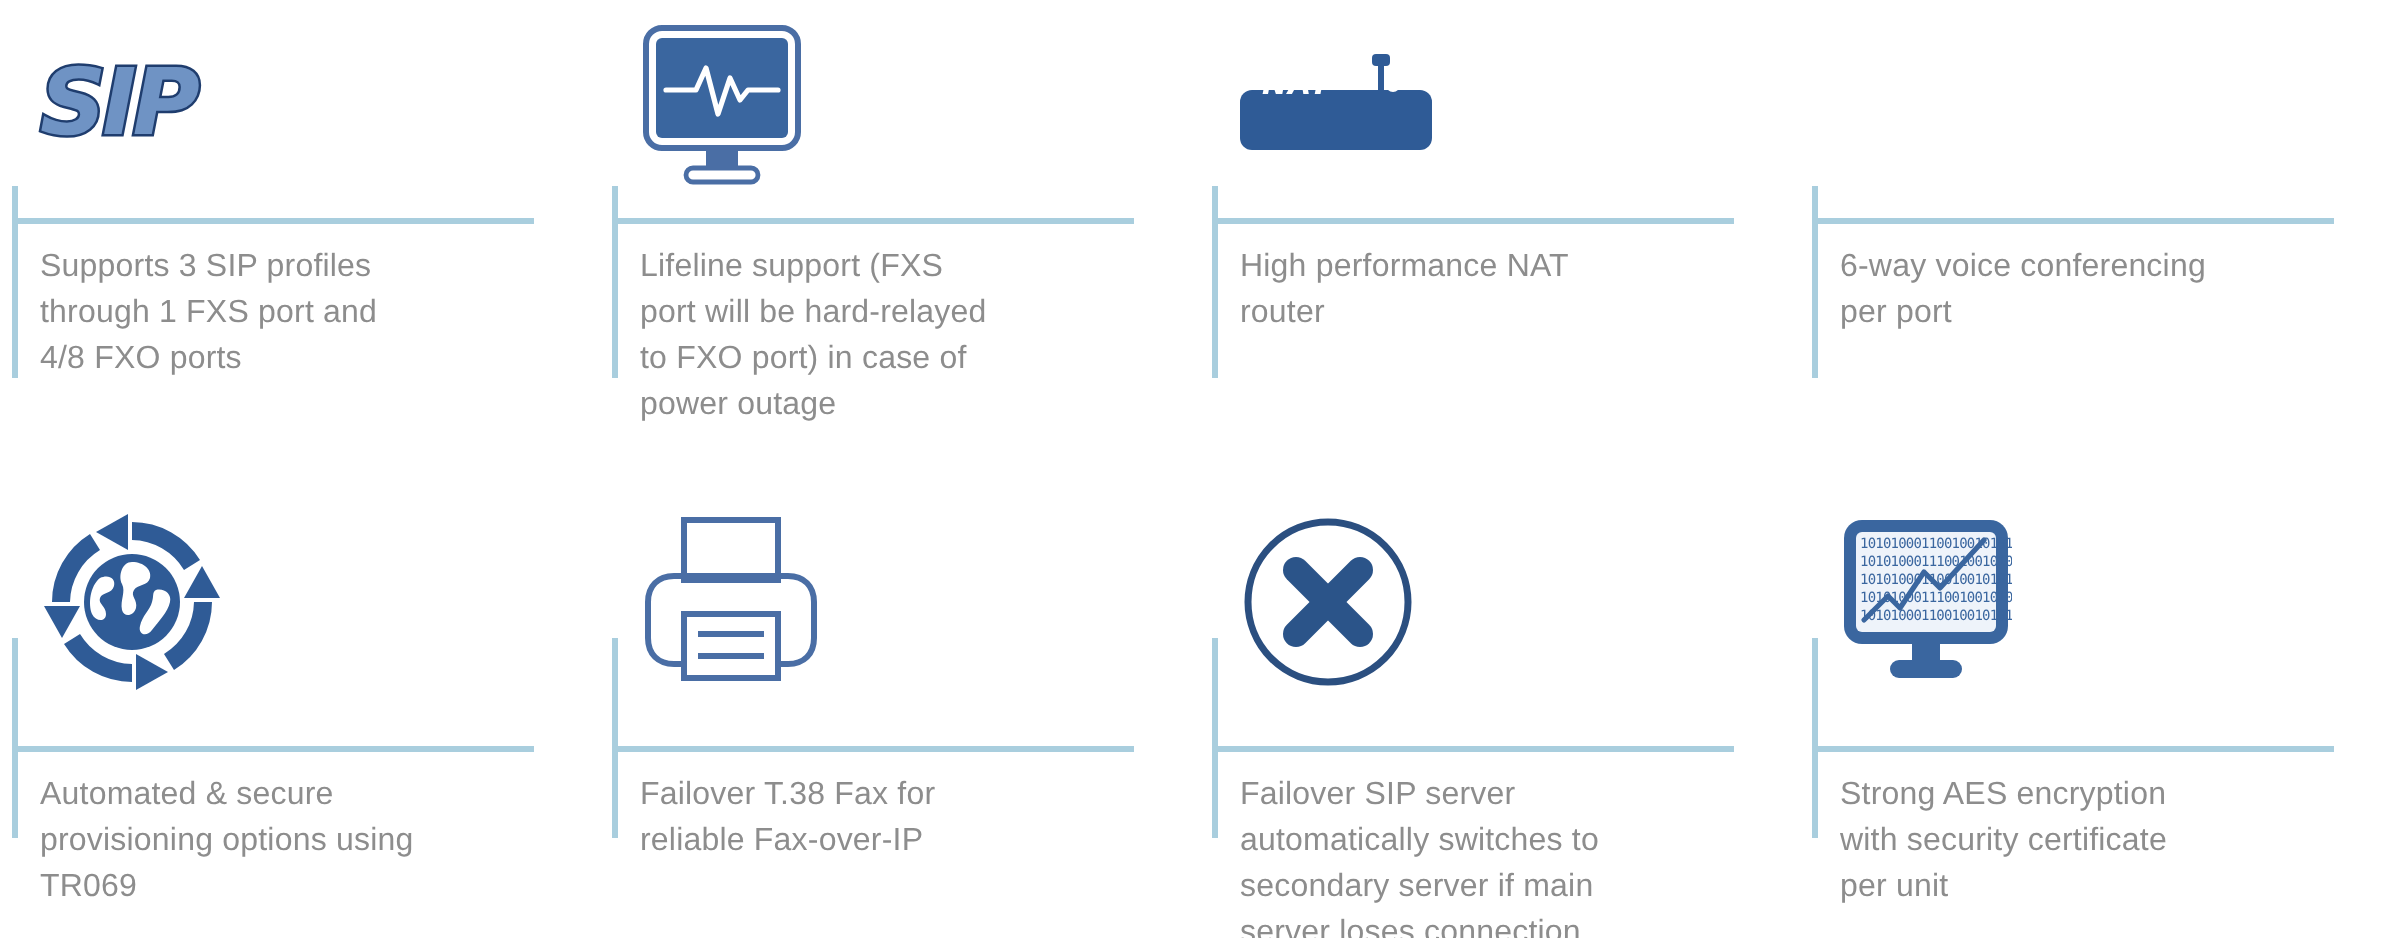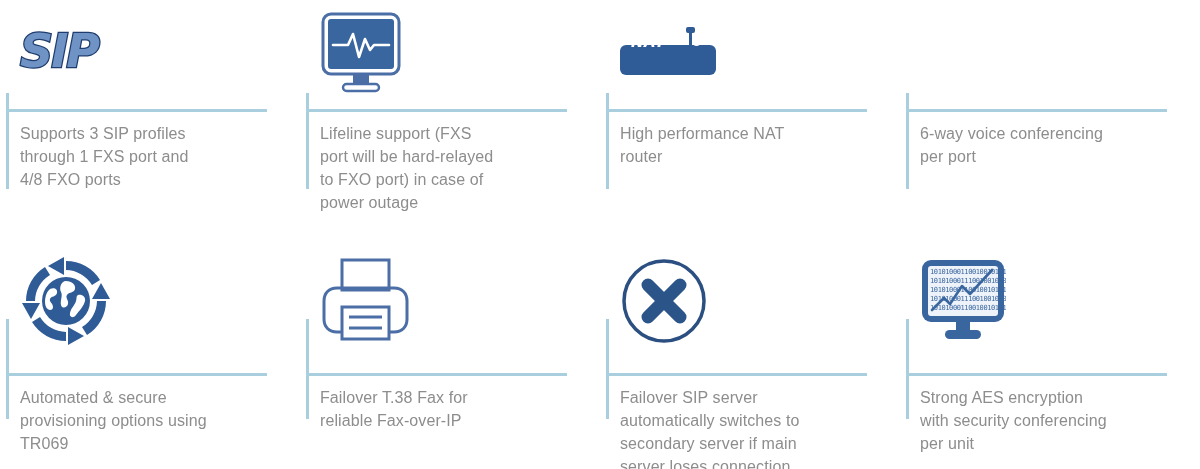--- a/index.html
+++ b/index.html
@@ -319,17 +319,17 @@
           <text x="10" y="34">10101000110010010101</text>
           <text x="10" y="43">10101000111001001010</text>
           <text x="10" y="52">10101000110010010101</text>
         </g>
         <polyline points="12,52 24,40 30,46 42,28 50,36 72,12" fill="none" stroke="#3a669f" stroke-width="2.6" stroke-linejoin="round" stroke-linecap="round"></polyline>
         <rect x="36" y="64" width="14" height="9" fill="#3a669f"></rect>
         <rect x="25" y="72" width="36" height="9" rx="4.5" fill="#3a669f"></rect>
       </svg>
     </div>
     <div class="feature-text">Strong AES encryption
-with security conferencing
+with security certificate
 per unit</div>
   </div>
 
 </div>
 
 </body></html>

